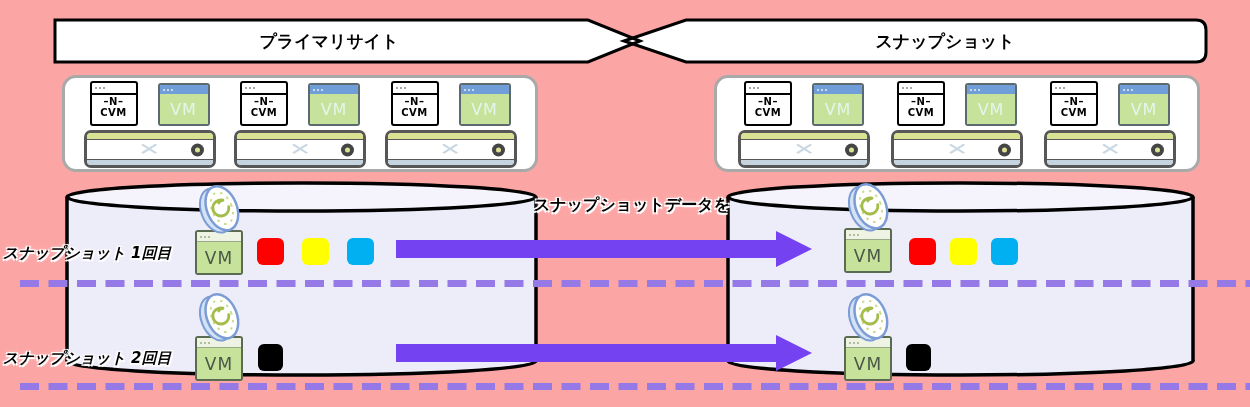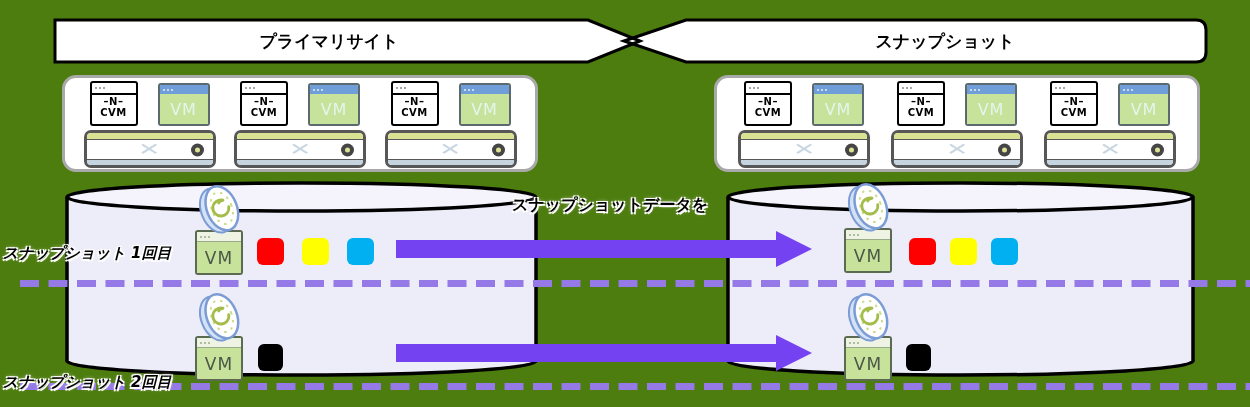--- a/index.html
+++ b/index.html
@@ -1,16 +1,16 @@
 <!DOCTYPE html>
 <html><head>
 <meta charset="utf-8">
 <style>
   html,body{margin:0;padding:0;background:#fff;}
-  #stage{position:relative;width:1250px;height:407px;background:#4d7c0f;overflow:hidden;
+  #stage{position:relative;width:1250px;height:407px;background:#fca5a5;overflow:hidden;
          font-family:"DejaVu Sans","Liberation Sans",sans-serif;}
   #bg{position:absolute;left:0;top:0;z-index:0;}
 
   
   .banner-label{position:absolute;height:42px;line-height:42px;text-align:center;
     font-size:17px;font-weight:bold;color:#000;z-index:2;}
   .banner-label.primary{left:55px;top:20px;width:548px;}
   .banner-label.remote{left:684px;top:20px;width:522px;}
 
   
@@ -61,23 +61,23 @@
     font-size:17px;color:#4b5747;letter-spacing:1px;}
 
   .disc{position:absolute;z-index:3;}
 
   .blk{position:absolute;width:27px;height:27px;border-radius:6px;z-index:2;}
 
   .snap-label{position:absolute;left:3px;font-size:15px;font-weight:bold;color:#000;z-index:4;
     white-space:nowrap;
     text-shadow:-1.5px -1.5px 0 #fff,1.5px -1.5px 0 #fff,-1.5px 1.5px 0 #fff,1.5px 1.5px 0 #fff,0 0 4px #fff;font-style:italic;}
   .snap-label.row1{top:244px;}
-  .snap-label.row2{top:349px;margin-top:24px;}
-
-  .transfer-caption{position:absolute;left:512px;top:195px;width:240px;text-align:left;
+  .snap-label.row2{top:349px;}
+
+  .transfer-caption{position:absolute;left:512px;top:195px;width:240px;text-align:center;
     font-size:16px;font-weight:bold;line-height:19px;color:#000;z-index:4;
     text-shadow:-1.5px -1.5px 0 #fff,1.5px -1.5px 0 #fff,-1.5px 1.5px 0 #fff,1.5px 1.5px 0 #fff,0 0 4px #fff;}
 </style>
 </head>
 <body>
 
 <div id="stage">
 
   <svg id="bg" width="1250" height="407" viewBox="0 0 1250 407">
 

